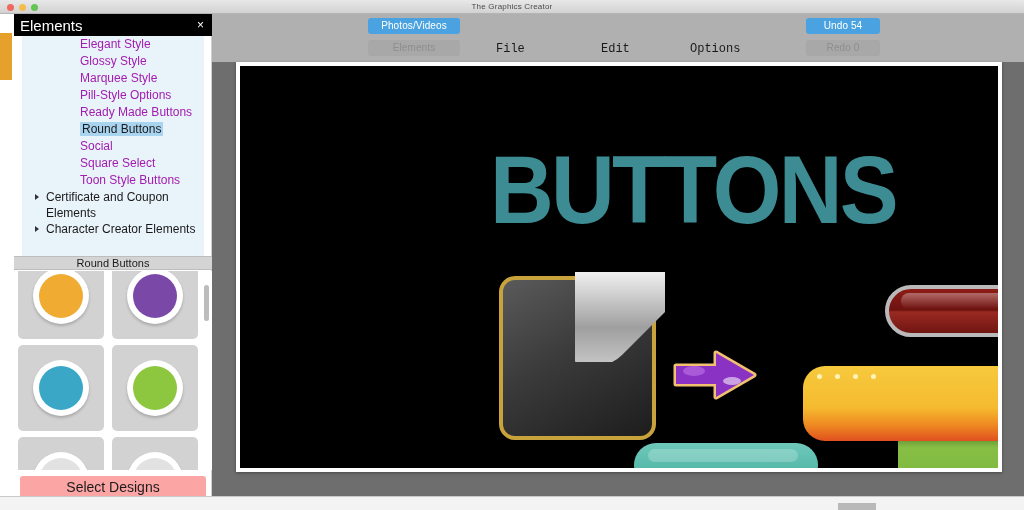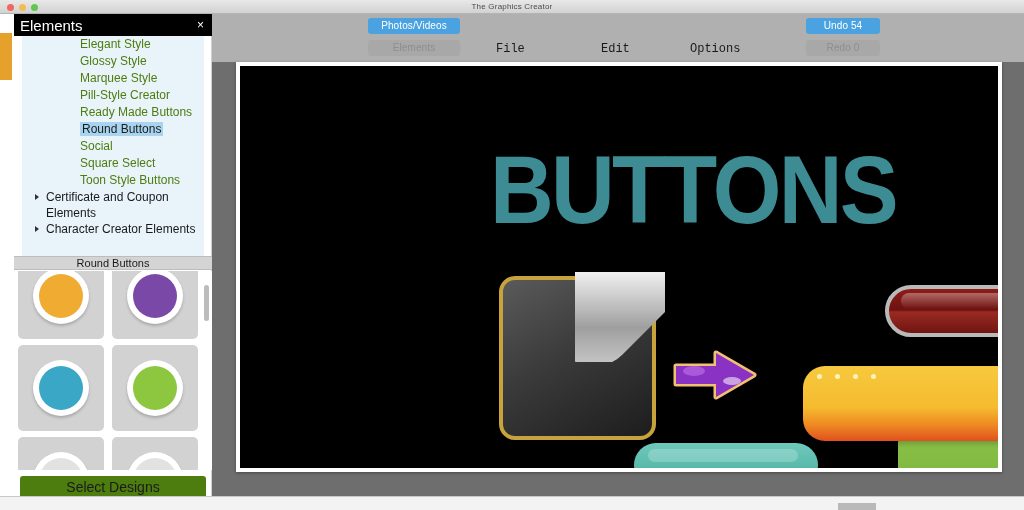--- a/index.html
+++ b/index.html
@@ -110,21 +110,21 @@
     cursor: pointer;
   }
 
   .tree {
     position: absolute; left: 22px; top: 36px; width: 182px; height: 220px;
     background: #e9f3fa;
     overflow: hidden;
   }
   .tree-item {
     position: relative; height: 17px;
-    font-size: 12px; line-height: 17px; color: #4d7c0f;
+    font-size: 12px; line-height: 17px; color: #a21caf;
     padding-left: 58px; white-space: nowrap;
   }
   .tree-item.sel { color: #1a1a1a; }
   .tree-item.sel .ti-text {
     background: #a8d4f0; padding: 0 2px;
   }
   .tree-group {
     position: relative;
     font-size: 12px; line-height: 16px; color: #1a1a1a;
     padding-left: 24px; white-space: normal;
@@ -169,21 +169,21 @@
   .thumb .circle i {
     display: block; width: 44px; height: 44px; border-radius: 50%;
   }
   .thumb-scrollbar {
     position: absolute; left: 204px; top: 285px; width: 5px; height: 36px;
     background: #bcbcbc; border-radius: 3px;
   }
 
   .select-designs {
     position: absolute; left: 20px; top: 476px; width: 186px; height: 22px;
-    background: #4d7c0f; border-radius: 3px;
+    background: #fca5a5; border-radius: 3px;
     font-size: 14px; line-height: 22px; text-align: center; color: #1b1b1b;
     cursor: pointer;
   }
 
   
   .art-title {
     position: absolute; left: 250px; top: 76px;
     font-size: 96px; line-height: 96px;
     font-weight: bold; color: #3d8b93;
     letter-spacing: -3px;
@@ -321,21 +321,21 @@
     <div class="ph-title">Elements</div>
     <div class="ph-close">×</div>
   </div>
 
   <div class="tree-scroll-track"></div>
   <div class="tree-scroll"></div>
   <div class="tree" id="tree-list">
       <div class="tree-item"><span class="ti-text">Elegant Style</span></div>
       <div class="tree-item"><span class="ti-text">Glossy Style</span></div>
       <div class="tree-item"><span class="ti-text">Marquee Style</span></div>
-      <div class="tree-item"><span class="ti-text">Pill-Style Creator</span></div>
+      <div class="tree-item"><span class="ti-text">Pill-Style Options</span></div>
       <div class="tree-item"><span class="ti-text">Ready Made Buttons</span></div>
       <div class="tree-item sel"><span class="ti-text">Round Buttons</span></div>
       <div class="tree-item"><span class="ti-text">Social</span></div>
       <div class="tree-item"><span class="ti-text">Square Select</span></div>
       <div class="tree-item"><span class="ti-text">Toon Style Buttons</span></div>
       <div class="tree-group"><span class="tri"></span><span class="ti-text">Certificate and Coupon Elements</span></div>
       <div class="tree-group"><span class="tri"></span><span class="ti-text">Character Creator Elements</span></div>
     </div>
 
   <div class="grid-header">Round Buttons</div>

